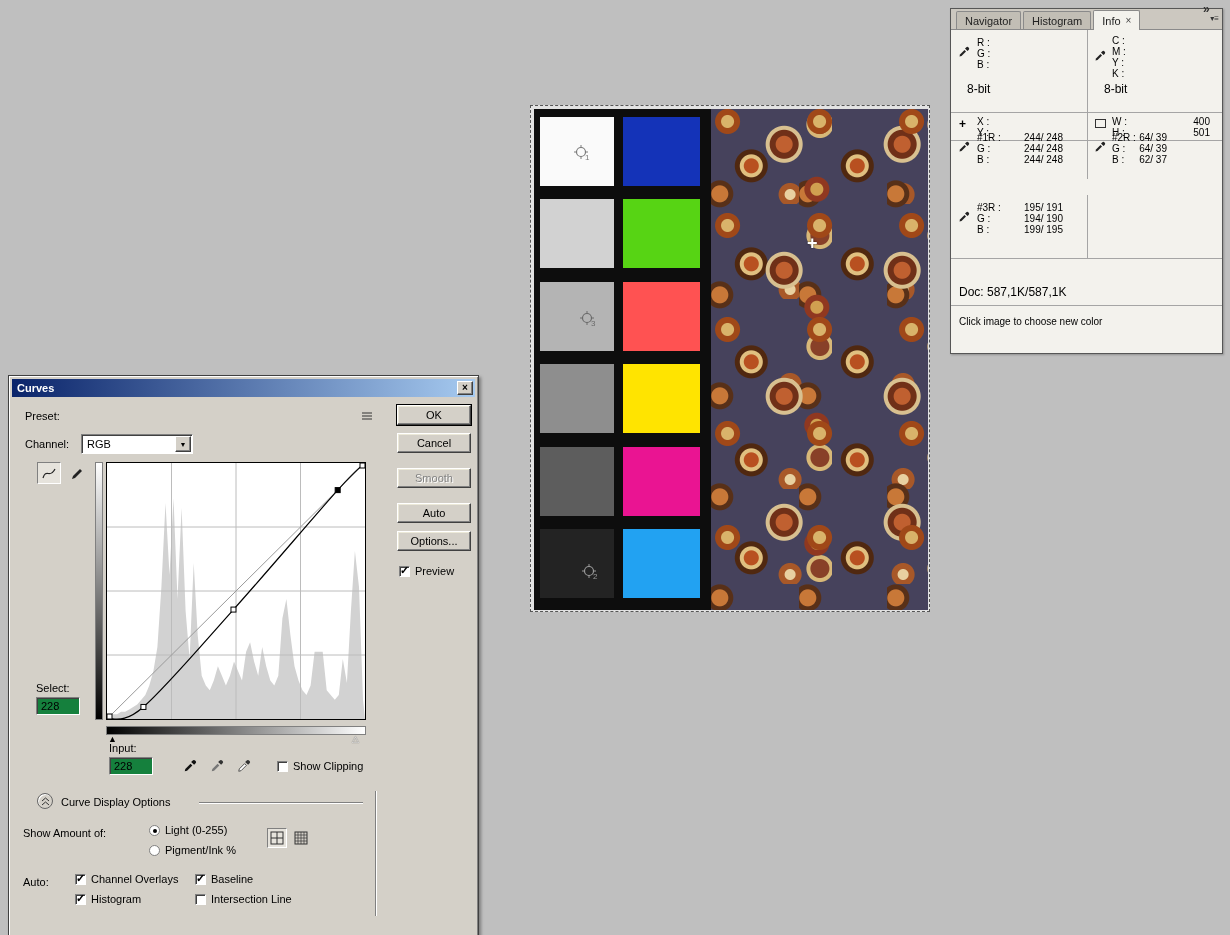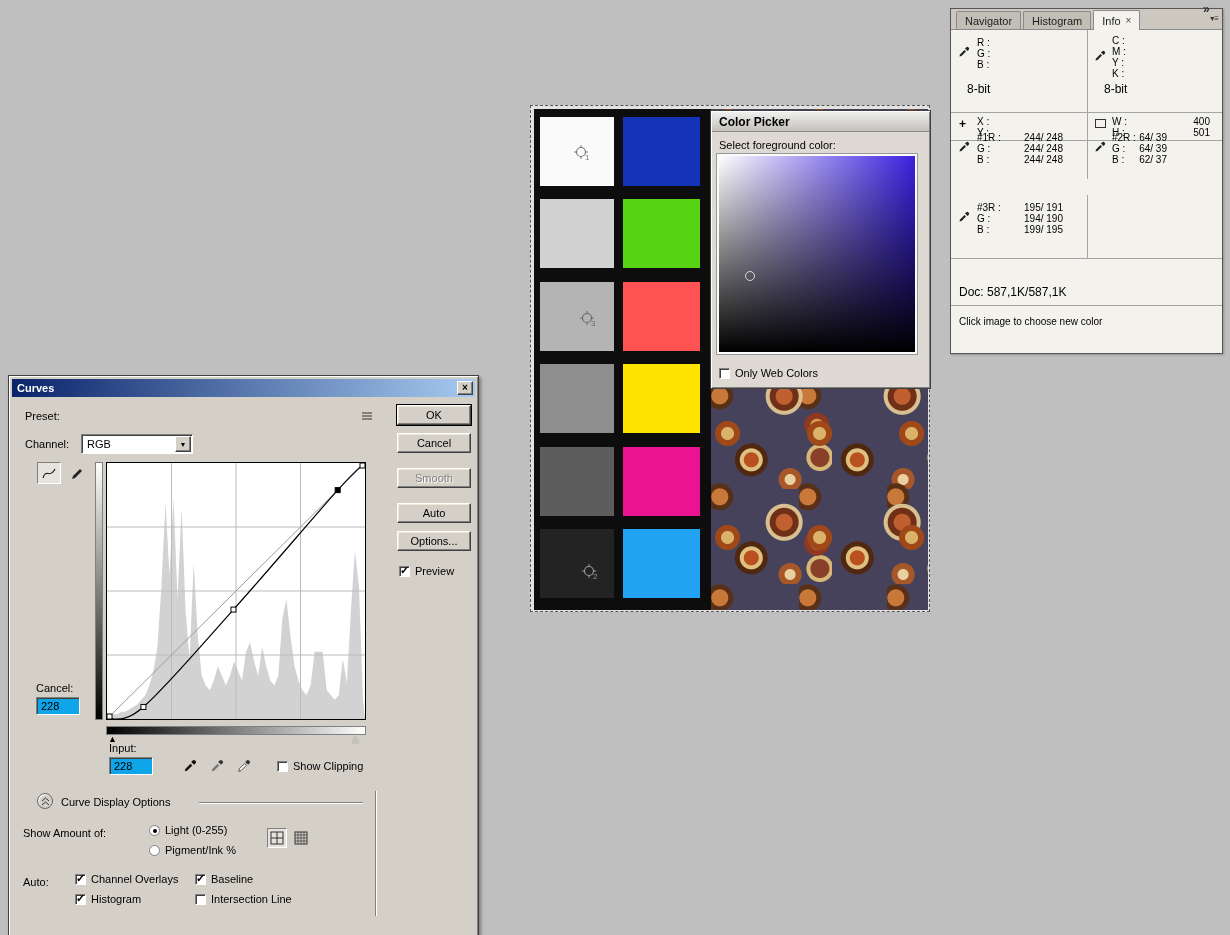--- a/index.html
+++ b/index.html
@@ -20,21 +20,21 @@
   .btn { position:absolute; background:#d4d0c8; border:1px solid; border-color:#ffffff #404040 #404040 #ffffff;
         box-shadow: inset -1px -1px 0 #808080, inset 1px 1px 0 #ece9d8;
         font-size:11px; display:flex; align-items:center; justify-content:center; color:#000; }
   .btn.default { outline:1px solid #000; }
   .btn.disabled { color:#828282; text-shadow:1px 1px 0 #fff; }
   .dd { position:absolute; background:#fff; border:1px solid; border-color:#808080 #fff #fff #808080;
         box-shadow: inset 1px 1px 0 #404040; font-size:11px; display:flex; align-items:center; padding-left:5px; }
   .dd .arrow { position:absolute; right:1px; top:1px; bottom:1px; width:16px; background:#d4d0c8;
         border:1px solid; border-color:#fff #404040 #404040 #fff; box-shadow:inset -1px -1px 0 #808080;
         display:flex; align-items:center; justify-content:center; font-size:7px; color:#000; }
-  .field { position:absolute; background:#0ea5e9; border:1px solid; border-color:#808080 #fff #fff #808080;
+  .field { position:absolute; background:#15803d; border:1px solid; border-color:#808080 #fff #fff #808080;
         box-shadow: inset 1px 1px 0 #404040; font-size:11px; padding:2px 0 0 4px; }
   .lbl { position:absolute; font-size:11px; color:#000; white-space:nowrap; }
   .cbrow { position:absolute; display:flex; align-items:center; gap:5px; font-size:11px; white-space:nowrap; }
   .cb { width:11px; height:11px; background:#fff; border:1px solid; border-color:#808080 #fff #fff #808080;
         box-shadow: inset 1px 1px 0 #404040; position:relative; flex:none; }
   .cb .chk { position:absolute; left:0px; top:-3px; font-size:11px; font-weight:bold; color:#000; }
   .radio { width:11px; height:11px; border-radius:50%; background:#fff; border:1px solid #808080;
         position:relative; flex:none; }
   .radio.on::after { content:""; position:absolute; left:3px; top:3px; width:4px; height:4px;
         background:#000; border-radius:50%; }
@@ -152,33 +152,20 @@
             <line x1="7" y1="11" x2="7" y2="14" stroke="#9a9a9a"></line>
     <line x1="0" y1="7" x2="3" y2="7" stroke="#9a9a9a"></line>
             <line x1="11" y1="7" x2="14" y2="7" stroke="#9a9a9a"></line>
     </svg><span class="sn" style="color:#9a9a9a">2</span></div>
       </div>
     <div class="paisley">
       <div class="doc-cursor" style="left:96px;top:127px">+</div>
     </div>
   </div>
 
-  <div class="picker">
-    <div class="picker-tb">
-      <span>Color Picker</span>
-    </div>
-    <div class="lbl" style="left:8px;top:28px">Select foreground color:</div>
-    <div class="sv-square" id="sv-square" style="background: linear-gradient(rgba(0, 0, 0, 0), rgb(0, 0, 0)), linear-gradient(to right, rgb(255, 255, 255), rgb(60, 32, 224));">
-      <div class="sv-marker" style="left:26px;top:115px"></div>
-    </div>
-    <div class="cbrow" style="left:8px;top:256px">
-      <span class="cb"></span>
-      <span>Only Web Colors</span>
-    </div>
-  </div>
 
   <div class="dlg curves">
     <div class="tb">
       <span>Curves</span>
       <span class="xbtn">×</span>
     </div>
 
     <div class="lbl" style="left:16px;top:34px">Preset:</div>
     <div class="toolbtn" style="left:348px;top:31px;width:20px;height:18px">
       <svg width="12" height="10" viewBox="0 0 12 10">
@@ -234,21 +221,21 @@
             <rect x="123.97058823529412" y="144.07254901960783" width="5" height="5" fill="#fff" stroke="#000"></rect>
             <rect x="228.18235294117648" y="24.605882352941165" width="5" height="5" fill="#000" stroke="#000"></rect>
             <rect x="253" y="0" width="5" height="5" fill="#fff" stroke="#000"></rect>
           </g>
       </svg>
     </div>
     <div class="in-strip"></div>
     <span class="tri" style="left:99px;top:359px;color:#000">▲</span>
     <span class="tri" style="left:343px;top:359px;color:#fff;text-shadow:0 0 1px #000">△</span>
 
-    <div class="lbl" style="left:27px;top:306px">Cancel:</div>
+    <div class="lbl" style="left:27px;top:306px">Select:</div>
     <div class="field" style="left:27px;top:321px;width:44px;height:18px">228</div>
     <div class="lbl" style="left:100px;top:366px">Input:</div>
     <div class="field" style="left:100px;top:381px;width:44px;height:18px">228</div>
 
     <div class="toolbtn" style="left:170px;top:379px;width:22px">
       <svg width="14" height="14" viewBox="0 0 12 12">
         <path d="M1.5 10.5 L2 8.5 L6.5 4 L8 5.5 L3.5 10 Z" fill="#111"></path>
         <path d="M7 2.5 L9.5 5 L10.6 3.9 A1.4 1.4 0 0 0 8.1 1.4 Z" fill="#111"></path>
         </svg>
     </div>

